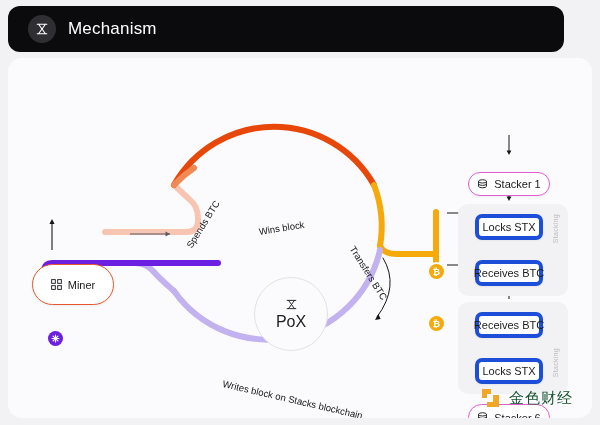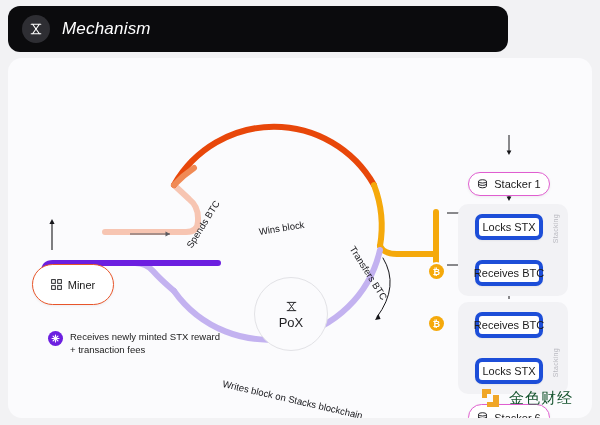--- a/index.html
+++ b/index.html
@@ -5,25 +5,24 @@
   html,body{margin:0;padding:0;}
   body{
     width:600px;height:425px;
     background:#f2f2f4;
     font-family:"Liberation Sans", sans-serif;
     overflow:hidden;
     position:relative;
   }
   
   #header-bar{
-    position:absolute;left:8px;top:6px;width:500px;height:46px;
+    position:absolute;left:8px;top:6px;width:556px;height:46px;
     background:#0b0b0d;border-radius:12px;
-    display:flex;align-items:center;gap:12px;padding-left:14px;
+    display:flex;align-items:center;gap:12px;padding-left:20px;
     box-sizing:border-box;
-    font-style:italic;
   }
   #header-logo{
     width:28px;height:28px;border-radius:50%;
     background:#2e2e33;display:flex;align-items:center;justify-content:center;
     flex:0 0 auto;
   }
   #header-logo svg{display:block;}
   #header-title{
     color:#ffffff;font-size:17px;letter-spacing:.2px;font-weight:400;
   }
@@ -80,21 +79,21 @@
   #label-stacking-1{left:544px;top:156px;}
   #label-stacking-2{left:544px;top:290px;}
 
   
   #pox-center{
     position:absolute;left:246px;top:219px;width:72px;height:72px;
     border-radius:50%;border:1.3px solid #e2e2e6;background:#fbfbfd;
     display:flex;flex-direction:column;align-items:center;justify-content:center;
     gap:1px;
   }
-  #pox-label{font-size:13px;color:#1f1f22;}
+  #pox-label{font-size:16px;color:#1f1f22;}
 
   
   .btc-badge{
     position:absolute;width:15px;height:15px;border-radius:50%;
     background:#f5a90b;color:#ffffff;font-size:9px;font-weight:bold;
     display:flex;align-items:center;justify-content:center;
     box-shadow:0 0 0 2px #fbfbfd;
   }
   #btc-badge-1{left:421px;top:206px;}
   #btc-badge-2{left:421px;top:258px;}
@@ -241,21 +240,20 @@
     <div id="stx-badge">
       <svg width="9" height="9" viewBox="0 0 10 10" aria-hidden="true">
         <g stroke="#ffffff" stroke-width="1.3" stroke-linecap="round">
           <line x1="5" y1="1.2" x2="5" y2="8.8"></line>
           <line x1="1.2" y1="5" x2="8.8" y2="5"></line>
           <line x1="2.3" y1="2.3" x2="7.7" y2="7.7"></line>
           <line x1="7.7" y1="2.3" x2="2.3" y2="7.7"></line>
         </g>
       </svg>
     </div>
-    <div id="stx-note-text">Receives newly minted STX reward + transaction fees</div>
   </div>
 </div>
 
 <div id="watermark">
   <div id="watermark-mark">
     <svg width="22" height="22" viewBox="0 0 22 22" aria-hidden="true">
       <path d="M2 2 h9 v5 h-4 v4 h-5 z" fill="#f0a627"></path>
       <path d="M13 8 h6 v12 h-12 v-5 h6 z" fill="#f0a627"></path>
     </svg>
   </div>

